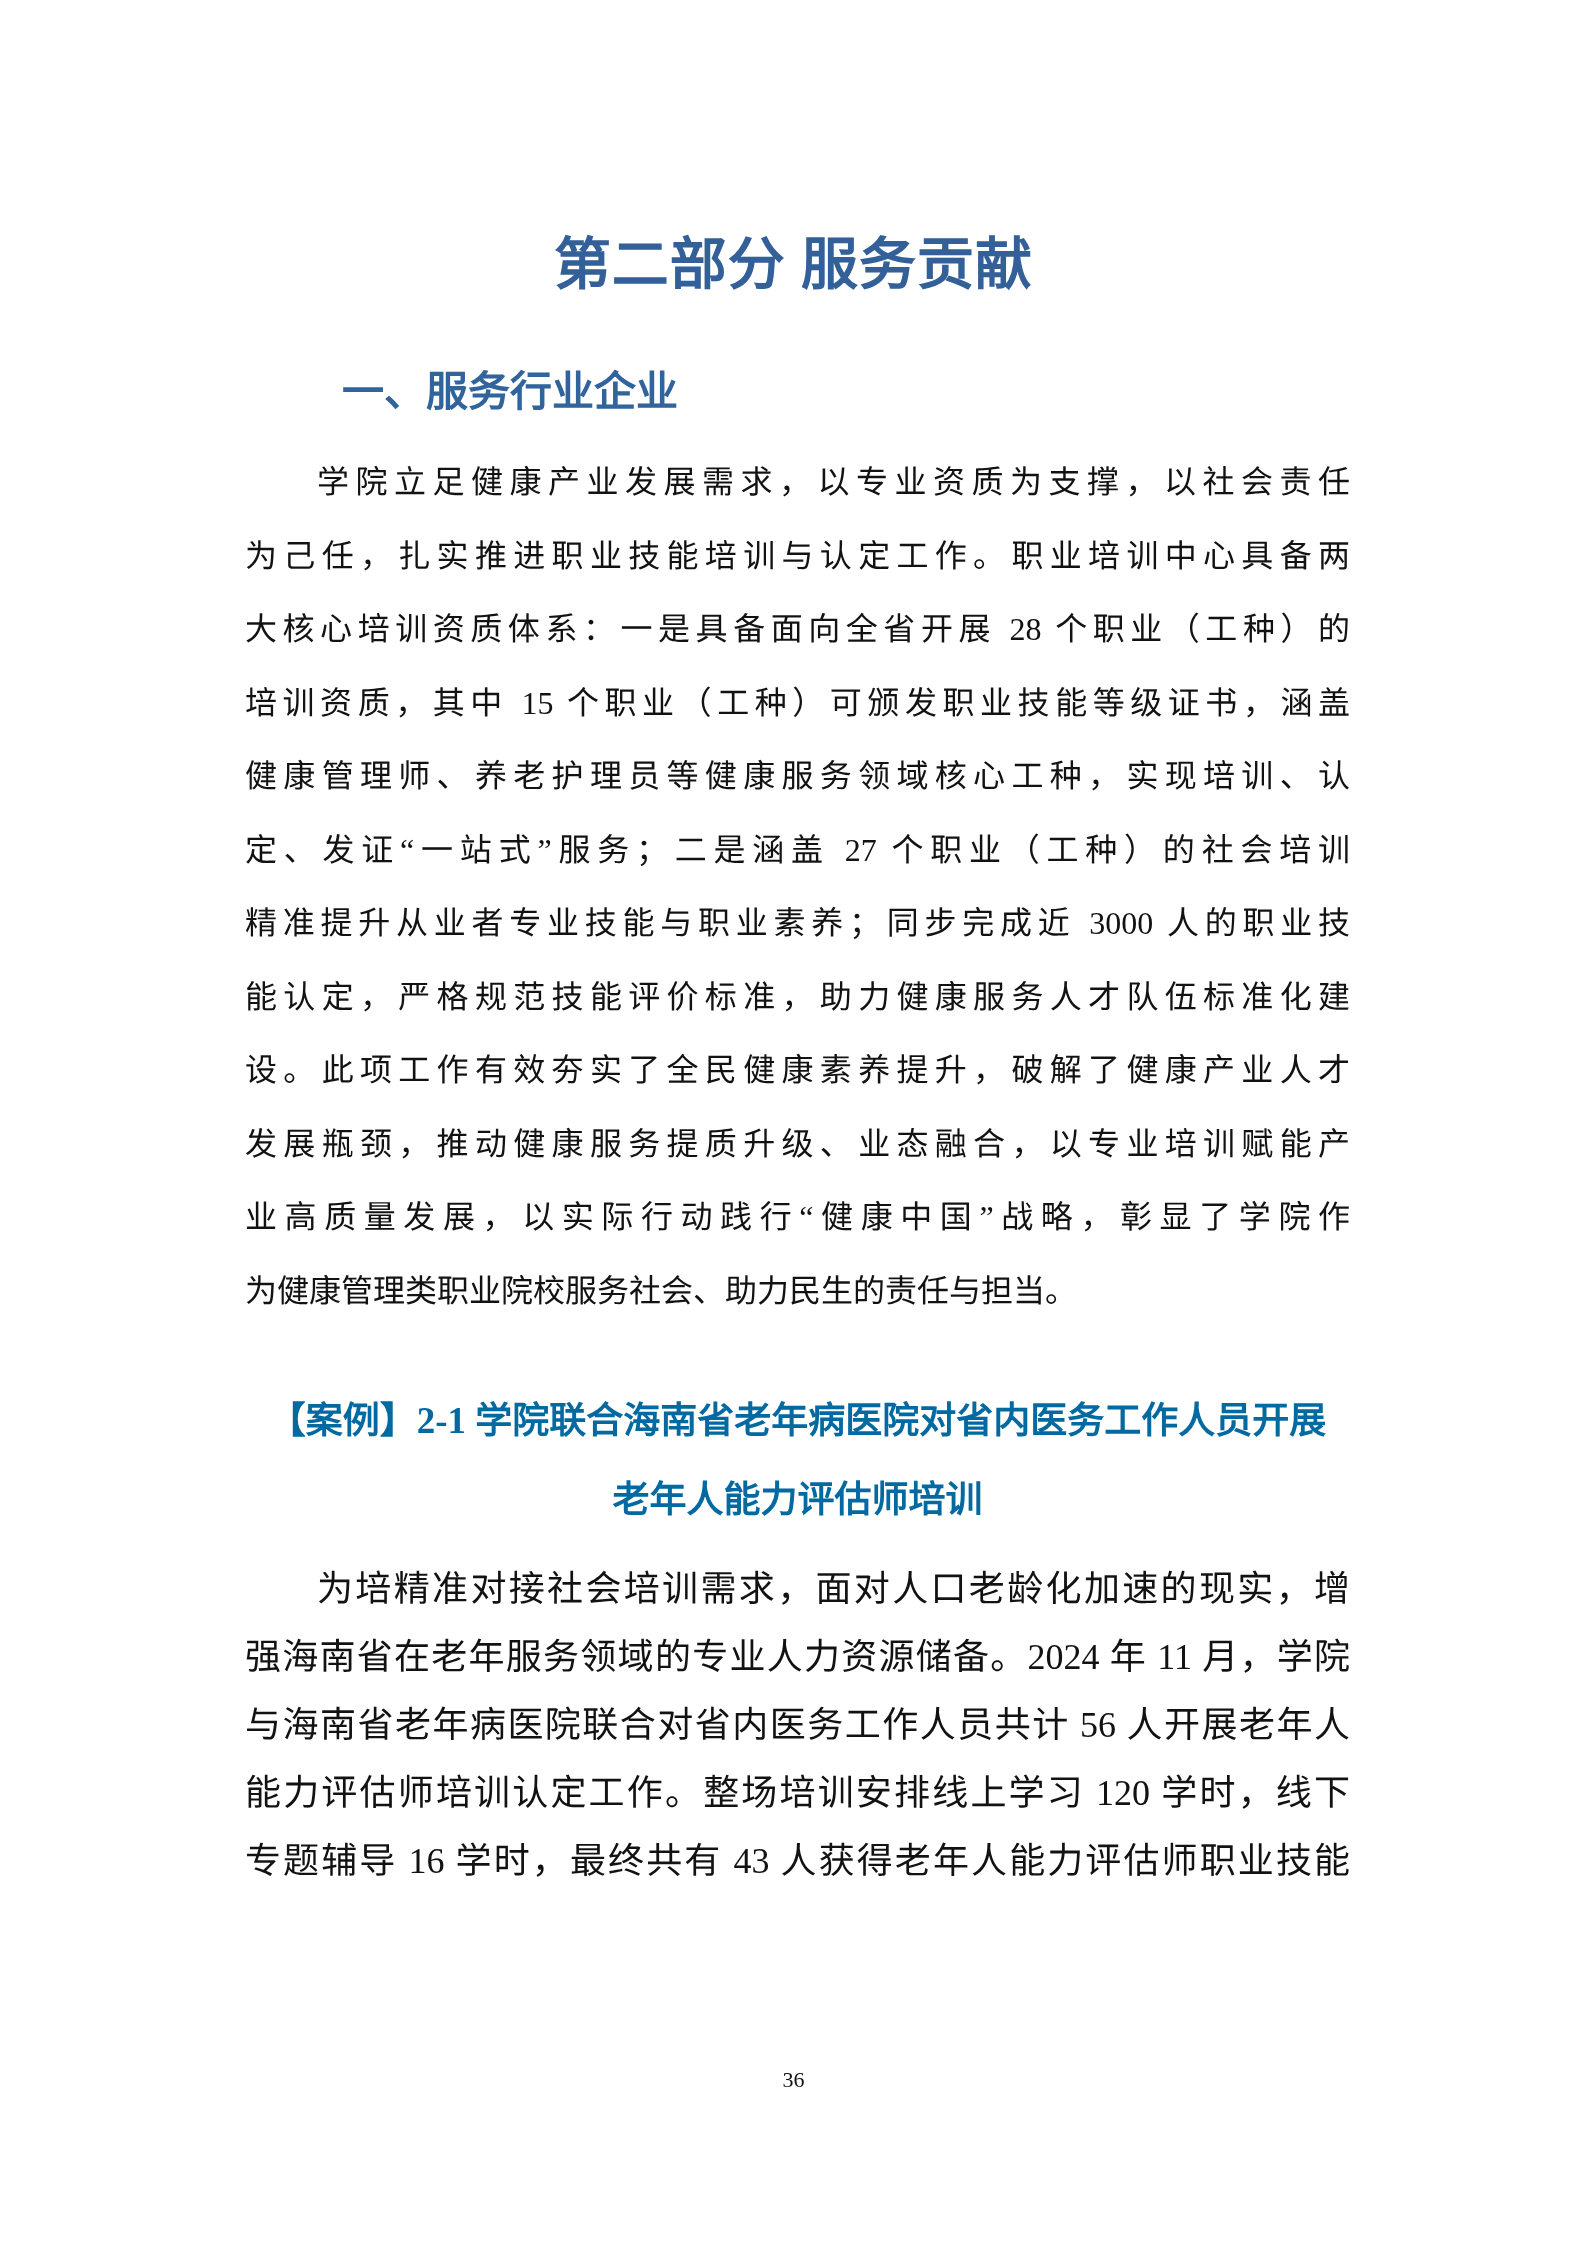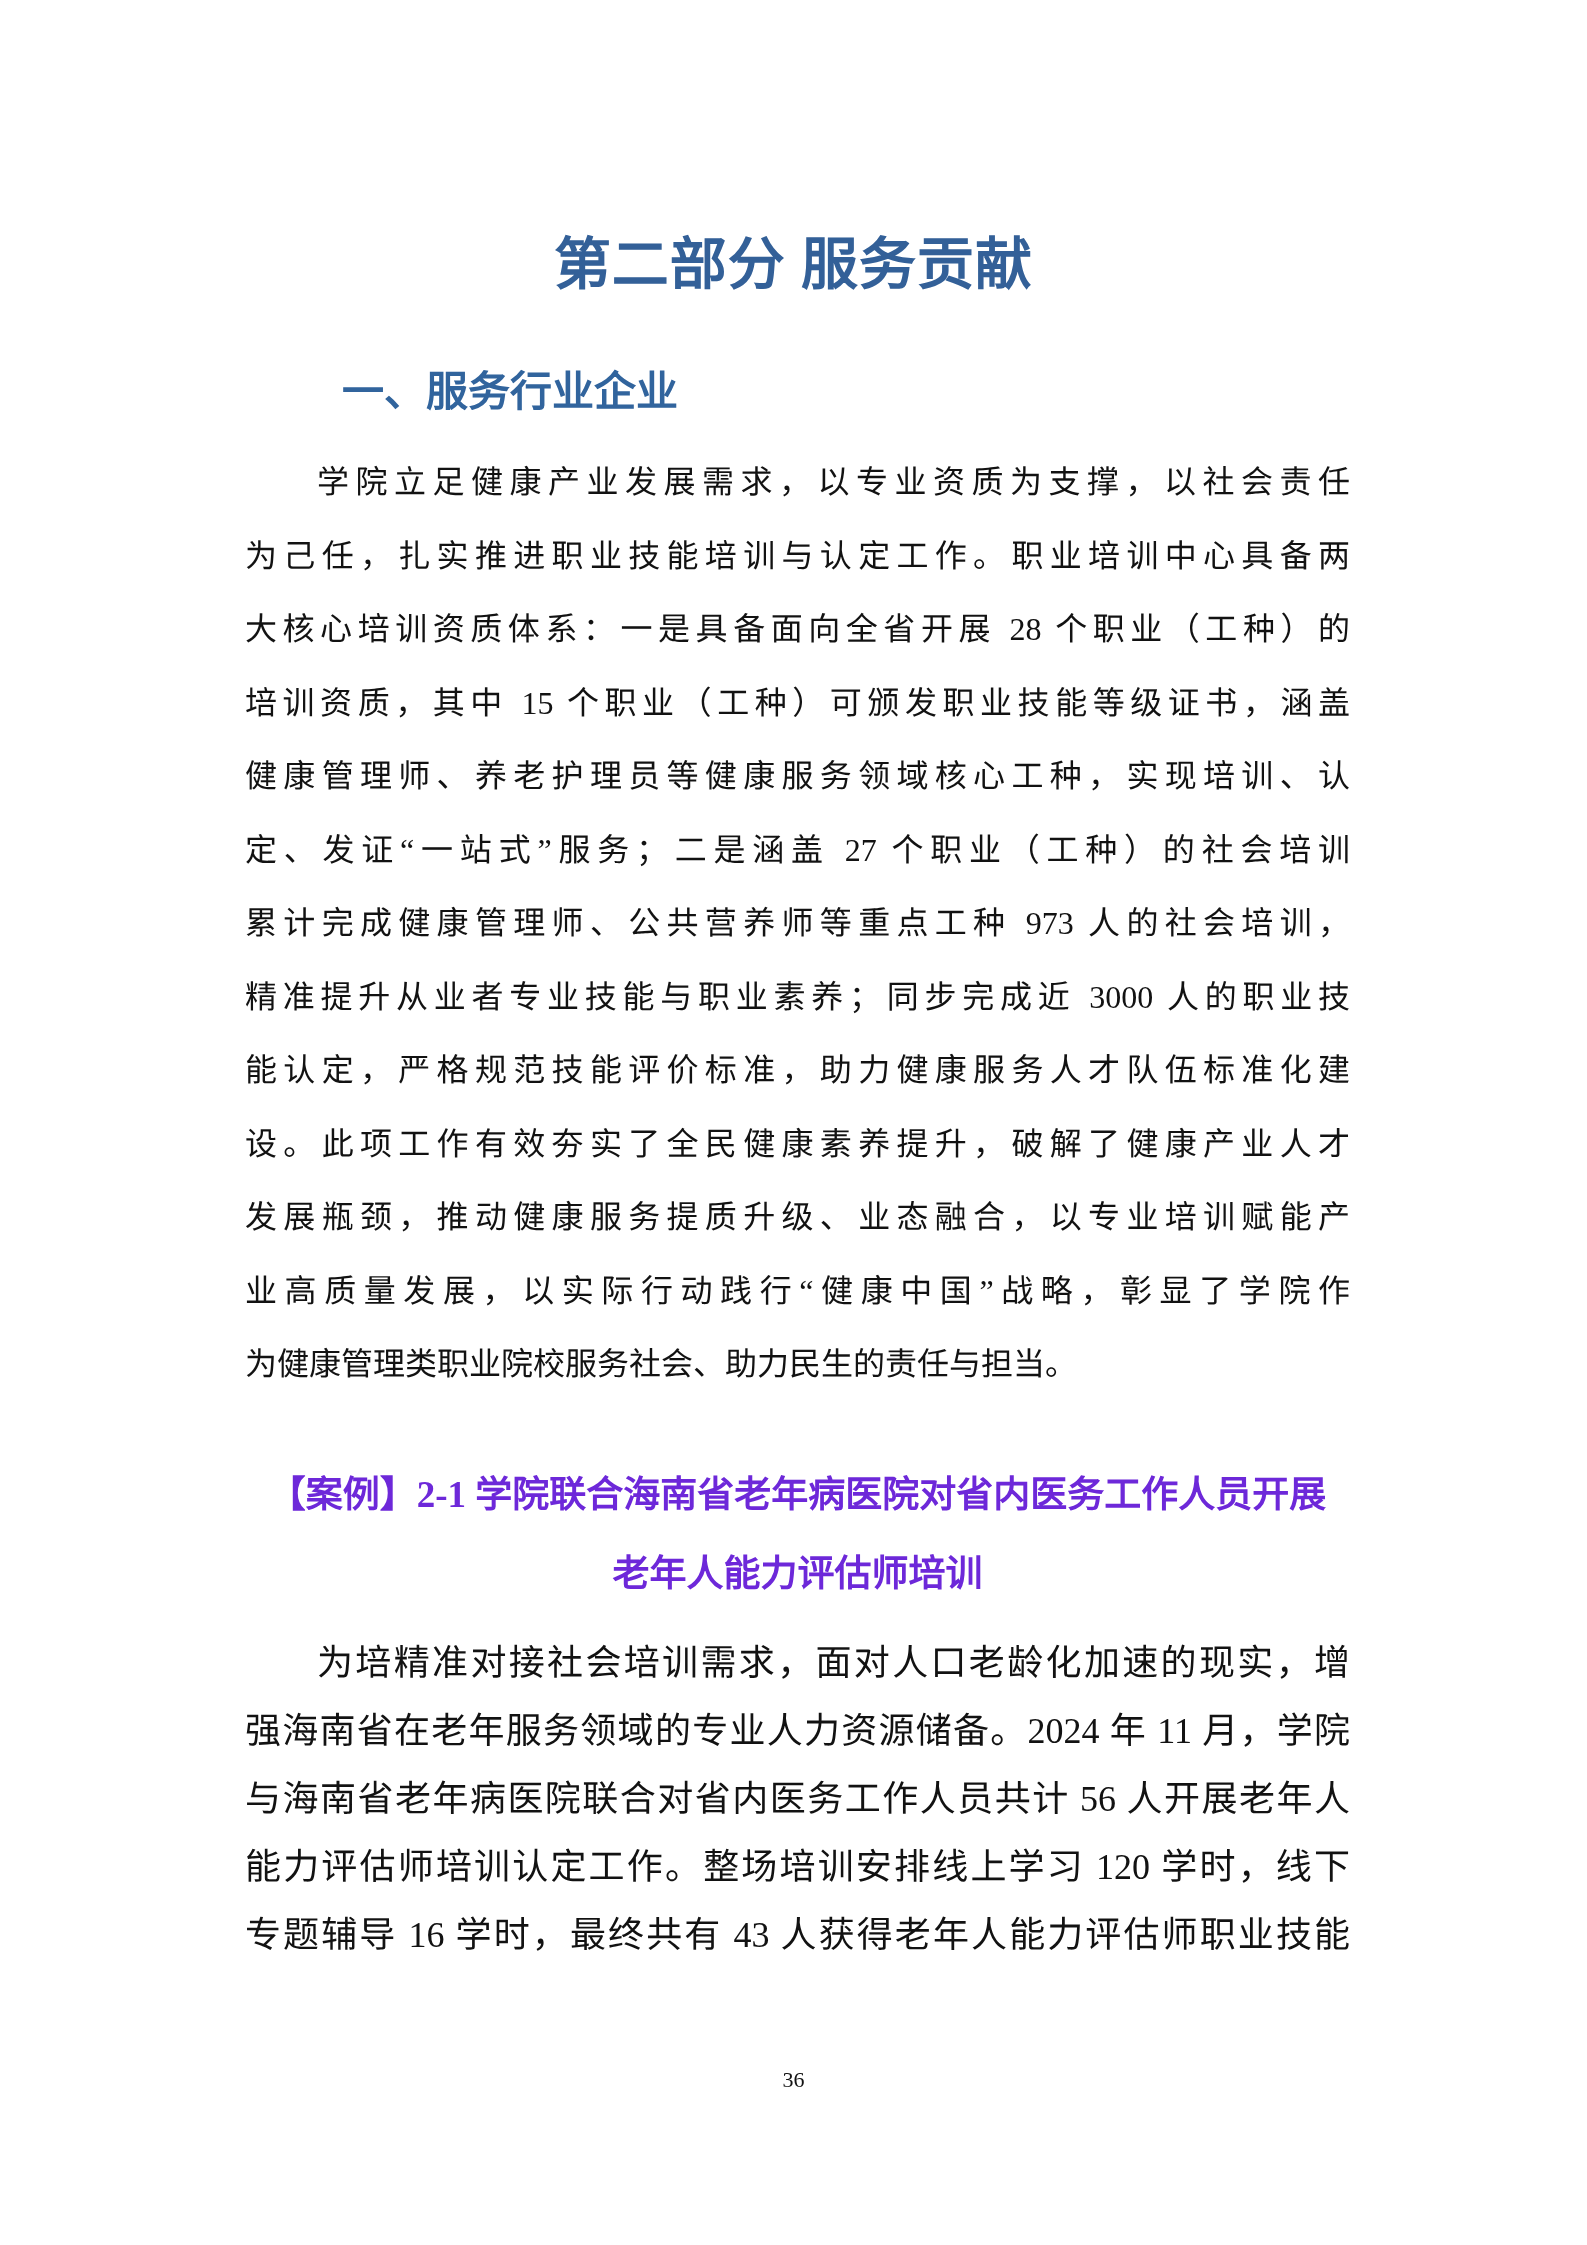--- a/index.html
+++ b/index.html
@@ -55,21 +55,21 @@
   .para .line:first-child {
     text-indent: 72px;
   }
   .para .line:last-child {
     text-align-last: left;
   }
   .case-heading {
     margin-top: 53px;
     font-weight: bold;
     font-size: 37px;
-    color: #6d28d9;
+    color: #0369a1;
     text-align: center;
   }
   .case-heading .line {
     height: 79px;
     line-height: 79px;
   }
   .case-para {
     margin-top: 16px;
     font-size: 36px;
   }
@@ -105,21 +105,20 @@
 
     <h2 class="section-heading">一、服务行业企业</h2>
 
     <div class="para">
         <div class="line">学院立足健康产业发展需求，以专业资质为支撑，以社会责任</div>
         <div class="line">为己任，扎实推进职业技能培训与认定工作。职业培训中心具备两</div>
         <div class="line">大核心培训资质体系：一是具备面向全省开展 28 个职业（工种）的</div>
         <div class="line">培训资质，其中 15 个职业（工种）可颁发职业技能等级证书，涵盖</div>
         <div class="line">健康管理师、养老护理员等健康服务领域核心工种，实现培训、认</div>
         <div class="line">定、发证“一站式”服务；二是涵盖 27 个职业（工种）的社会培训</div>
-        <div class="line">累计完成健康管理师、公共营养师等重点工种 973 人的社会培训，</div>
         <div class="line">精准提升从业者专业技能与职业素养；同步完成近 3000 人的职业技</div>
         <div class="line">能认定，严格规范技能评价标准，助力健康服务人才队伍标准化建</div>
         <div class="line">设。此项工作有效夯实了全民健康素养提升，破解了健康产业人才</div>
         <div class="line">发展瓶颈，推动健康服务提质升级、业态融合，以专业培训赋能产</div>
         <div class="line">业高质量发展，以实际行动践行“健康中国”战略，彰显了学院作</div>
         <div class="line">为健康管理类职业院校服务社会、助力民生的责任与担当。</div>
       </div>
 
     <div class="case-heading">
         <div class="line">【案例】2-1 学院联合海南省老年病医院对省内医务工作人员开展</div>

